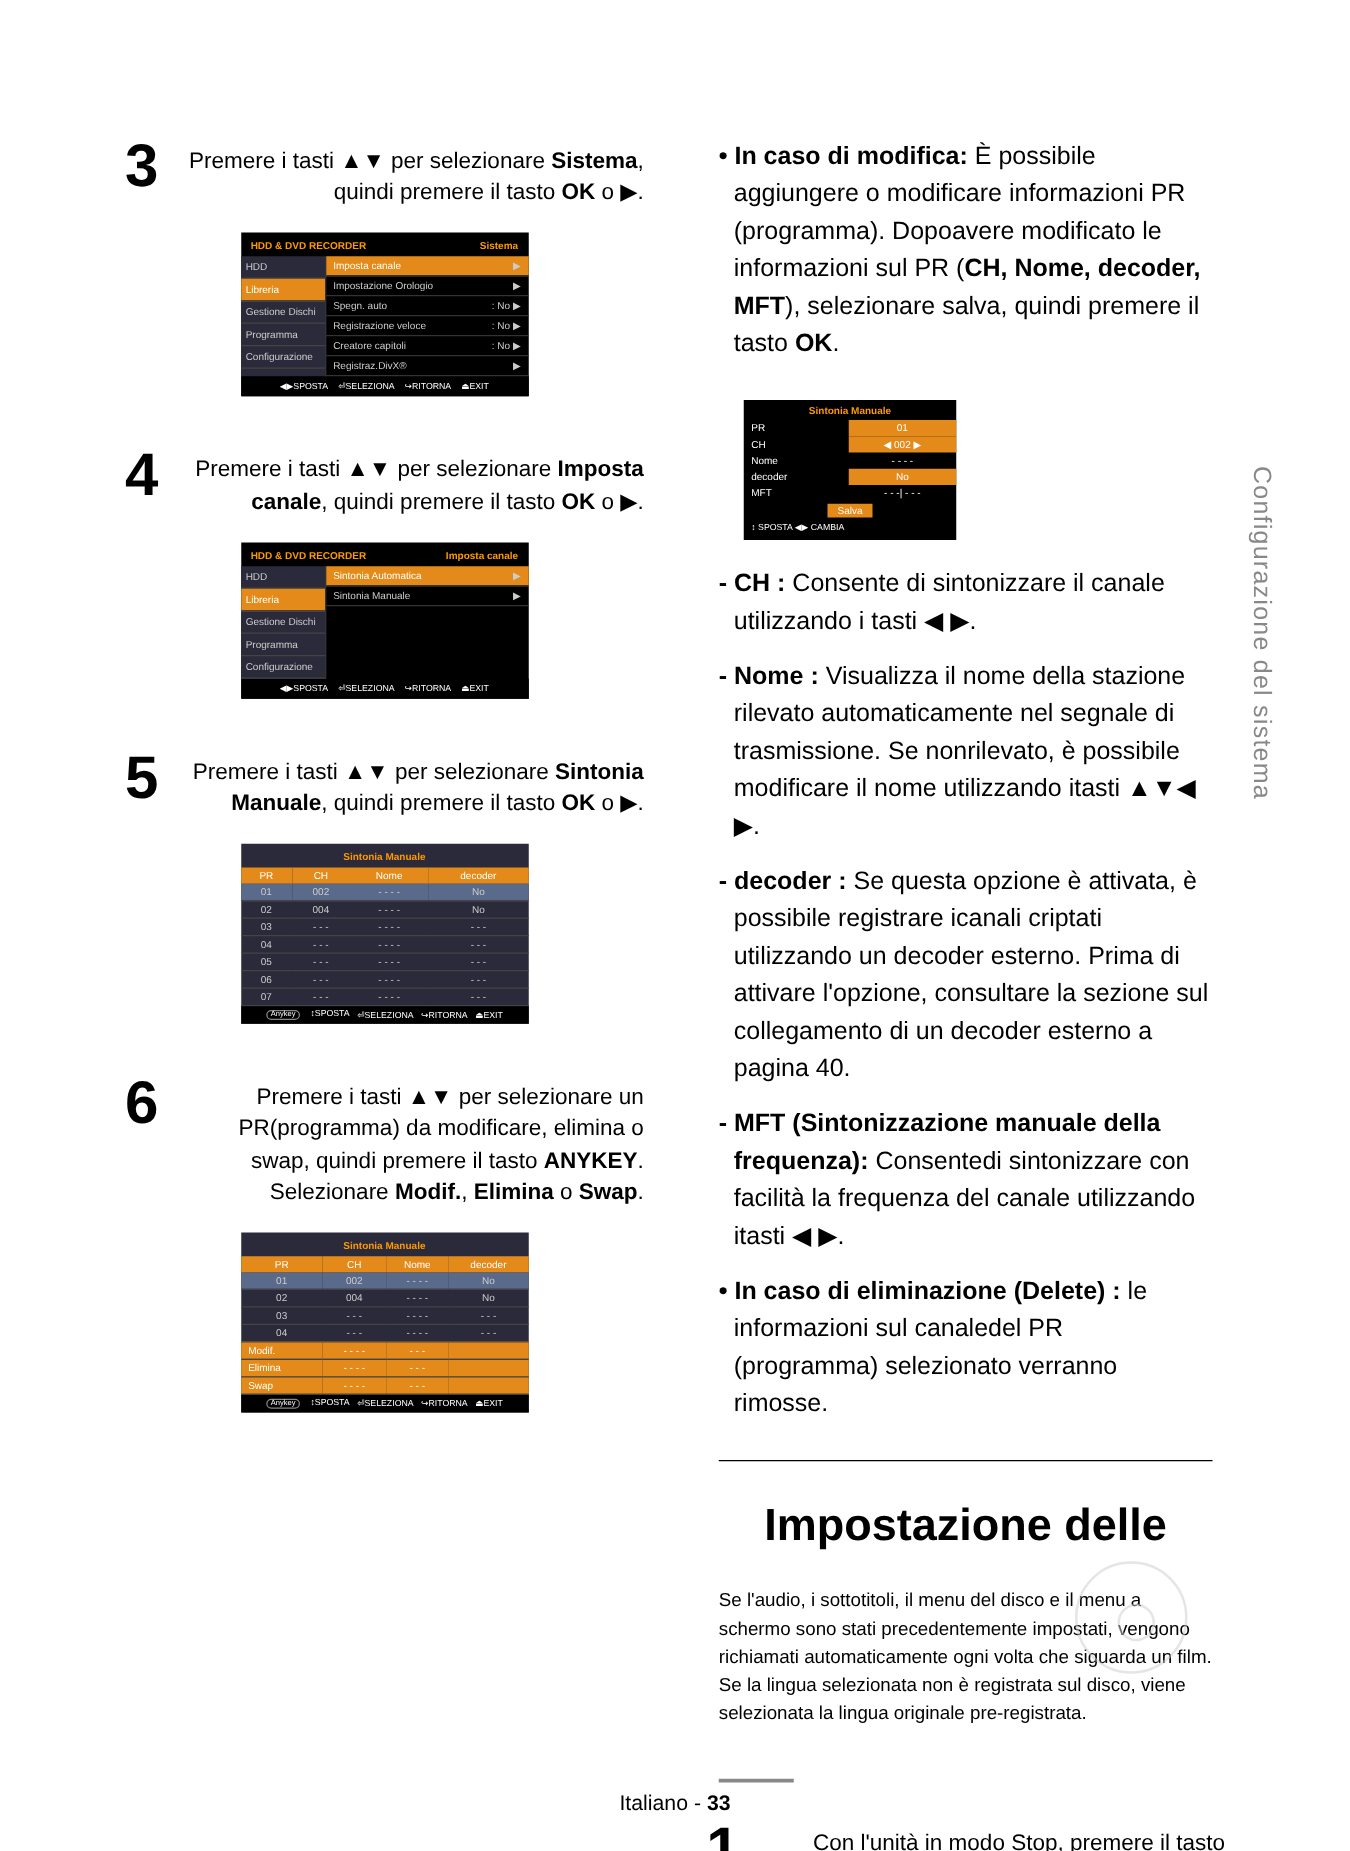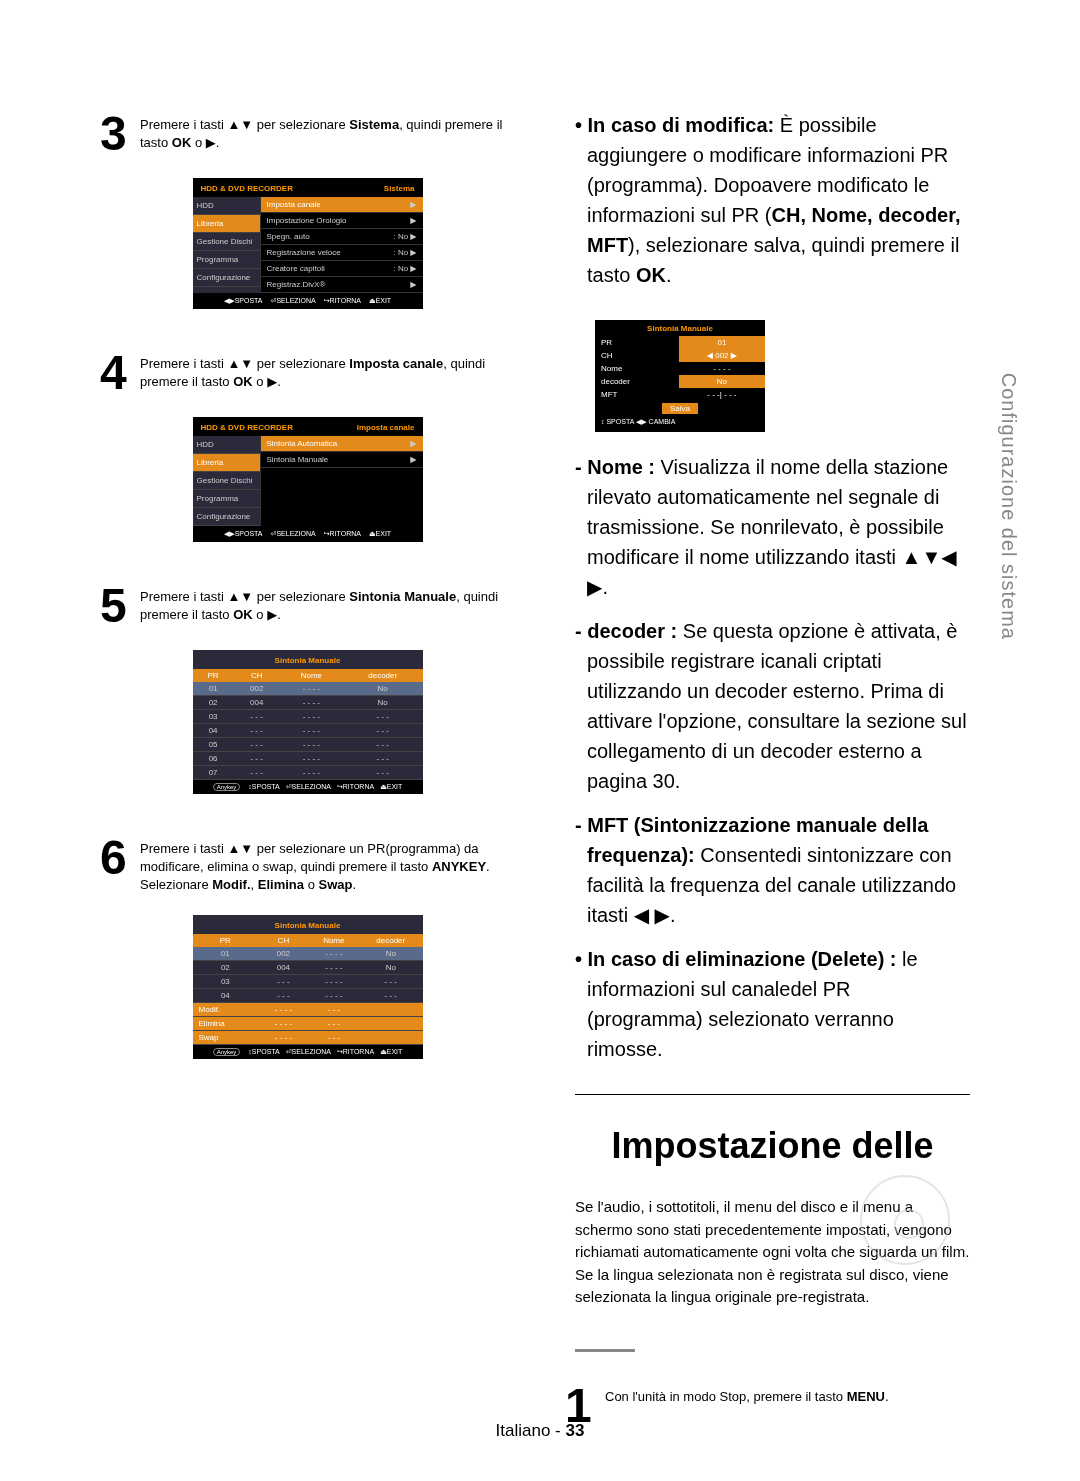--- a/index.html
+++ b/index.html
@@ -2,21 +2,21 @@
 <html><head>
 <meta charset="utf-8">
 <style>
   * { box-sizing: border-box; margin: 0; padding: 0; }
   body { width: 1080px; height: 1481px; background: #fff; font-family: Arial, Helvetica, sans-serif; color: #000; position: relative; }
   .page { display: flex; padding: 110px 100px 50px 100px; gap: 50px; }
   .col { flex: 1; }
   .side-tab { position: absolute; right: 60px; top: 640px; transform: rotate(90deg); transform-origin: right top; font-size: 20px; color: #888; letter-spacing: 1px; }
   .step { display: flex; align-items: flex-start; margin-bottom: 20px; }
   .step-num { font-size: 48px; font-weight: bold; line-height: 1; width: 40px; flex-shrink: 0; }
-  .step-text { font-size: 13px; line-height: 1.4; padding-top: 6px; }
+  .step-text { font-size: 18px; line-height: 1.4; padding-top: 6px; text-align: right; }
   .osd { width: 230px; background: #000; color: #fff; font-size: 8px; margin: 13px auto 40px auto; padding: 6px 0 0 0; }
   .osd-title { display:flex; justify-content:space-between; padding: 0 8px 4px 8px; color:#f90; font-weight:bold; }
   .osd-body { display:flex; min-height: 90px; }
   .osd-side { width: 68px; background:#2a2a3a; border-right:1px solid #333; }
   .osd-side div { padding: 4px 4px; border-bottom:1px solid #444; text-align:left; color:#ccc; }
   .osd-side div.hl { background:#e48a1a; color:#fff; }
   .osd-main { flex:1; }
   .osd-row { display:flex; justify-content:space-between; padding:3px 6px; color:#ccc; border-bottom:1px solid #333; }
   .osd-row.hl { background:#e48a1a; color:#fff; }
   .osd-row .right { color:#ccc; }
@@ -39,21 +39,21 @@
   .osd-small .save span { background:#e48a1a; padding:1px 8px; }
   .osd-small-foot { font-size:7px; color:#fff; padding:2px 6px; }
   .bullet-list { font-size: 20px; line-height:1.5; margin:0 10px 30px 10px; }
   .bullet-list li { list-style:none; margin-bottom:14px; text-indent:-12px; padding-left:12px; }
   hr.sep { border:none; border-top:1px solid #000; margin:10px 10px 30px 10px; }
   .big-title { font-size:36px; font-weight:bold; text-align:center; line-height:1.15; margin:30px 0 30px 0; }
   .big-title-bg { position:relative; }
   .disc-bg { position:absolute; right:30px; top:50px; width:90px; height:90px; border:2px solid #ccc; border-radius:50%; opacity:.5; }
   .disc-bg::after { content:''; position:absolute; left:32px; top:32px; width:26px; height:26px; border:2px solid #ccc; border-radius:50%; }
   .intro { font-size:15px; line-height:1.5; margin:0 10px 40px 10px; }
-  .footer { position:absolute; bottom:40px; width:100%; text-align:center; font-size:17px; }
+  .footer { position:absolute; bottom:28px; width:100%; text-align:center; font-size:17px; }
   .bold { font-weight:bold; }
   .anykey-pill { display:inline-block; border:1px solid #888; border-radius:6px; padding:0 3px; font-size:6px; margin-right:2px; }
 </style>
 </head>
 <body>
 
 <div class="side-tab">Configurazione del sistema</div>
 
 <div class="page">
 
@@ -327,22 +327,23 @@
               <td>MFT</td>
               <td style="text-align:center;">- - -| - - -</td>
             </tr>
       </tbody>
         </table>
       <div class="save"><span>Salva</span></div>
       <div class="osd-small-foot">↕ SPOSTA   ◀▶ CAMBIA</div>
     </div>
 
     <ul class="bullet-list">
+      <li><span class="bold">- CH :</span><span> Consente di sintonizzare il canale utilizzando i tasti ◀ ▶.</span></li>
       <li><span class="bold">- Nome :</span><span> Visualizza il nome della stazione rilevato automaticamente nel segnale di trasmissione. Se nonrilevato, è possibile modificare il nome utilizzando itasti ▲▼◀ ▶.</span></li>
-      <li><span class="bold">- decoder :</span><span> Se questa opzione è attivata, è possibile registrare icanali criptati utilizzando un decoder esterno. Prima di attivare l'opzione, consultare la sezione sul collegamento di un decoder esterno a pagina 30.</span></li>
+      <li><span class="bold">- decoder :</span><span> Se questa opzione è attivata, è possibile registrare icanali criptati utilizzando un decoder esterno. Prima di attivare l'opzione, consultare la sezione sul collegamento di un decoder esterno a pagina 40.</span></li>
       <li><span class="bold">- MFT (Sintonizzazione manuale della frequenza):</span><span> Consentedi sintonizzare con facilità la frequenza del canale utilizzando itasti ◀ ▶.</span></li>
       <li><span class="bold">• In caso di eliminazione (Delete) :</span><span> le informazioni sul canaledel PR (programma) selezionato verranno rimosse.</span></li>
     </ul>
 
     <hr class="sep">
 
     <div class="big-title-bg">
       <div class="disc-bg"></div>
       <div class="big-title">
         <div>Impostazione delle</div>

